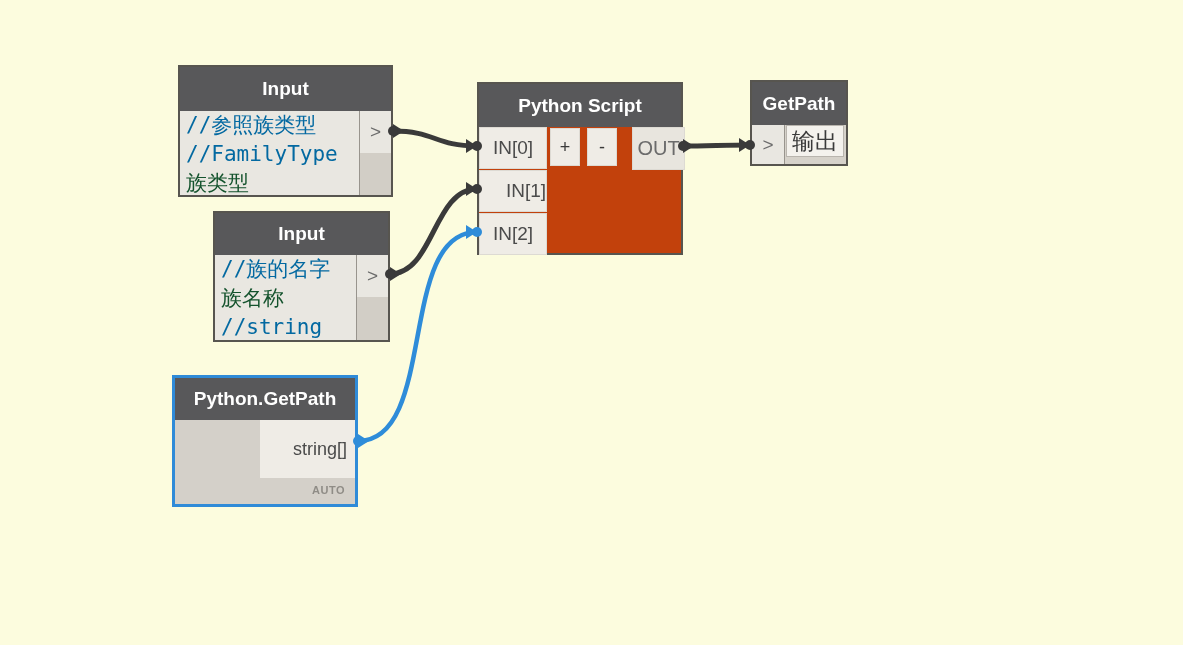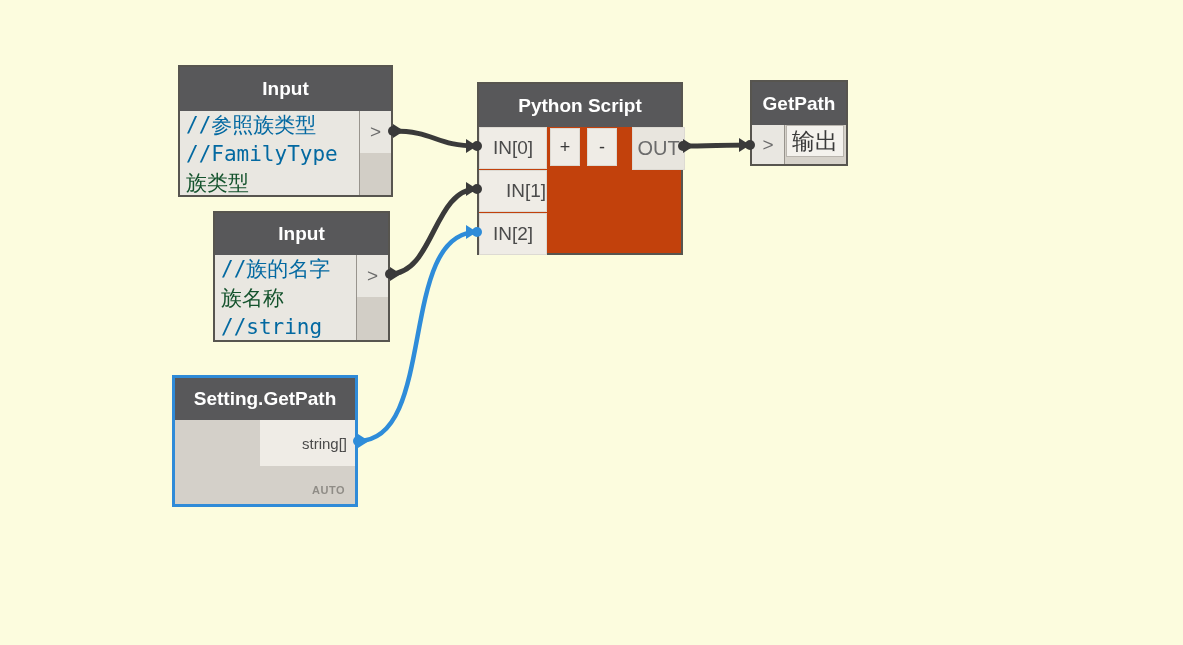--- a/index.html
+++ b/index.html
@@ -160,24 +160,24 @@
       <div style="flex:1;position:relative;">
         <div style="position:absolute;left:1px;top:0;right:2px;height:32px;background:#F4F2ED;border:1px solid #B9B5AE;box-sizing:border-box;display:flex;align-items:center;justify-content:center;font-size:23px;color:#3A3A3A;">
           <span>输出</span>
         </div>
       </div>
     </div>
   </div>
 
   <div class="node" style="left:172px;top:375px;width:186px;height:132px;border:3px solid #2F8BD8;">
     <div class="node-header" style="height:42px;">
-      <span>Setting.GetPath</span>
+      <span>Python.GetPath</span>
     </div>
     <div style="position:relative;height:84px;background:#D4D0C9;">
-      <div style="position:absolute;right:0;top:0;width:95px;height:46px;background:#EFECE6;display:flex;align-items:center;justify-content:flex-end;padding-right:8px;box-sizing:border-box;font-size:15px;color:#4A4A4A;">
+      <div style="position:absolute;right:0;top:0;width:95px;height:58px;background:#EFECE6;display:flex;align-items:center;justify-content:flex-end;padding-right:8px;box-sizing:border-box;font-size:18px;color:#4A4A4A;">
         <span>string[]</span>
       </div>
       <div style="position:absolute;right:10px;bottom:8px;font-size:11px;font-weight:bold;letter-spacing:0.5px;color:#8F8C86;margin-top:16px;">
         <span>AUTO</span>
       </div>
     </div>
   </div>
 
   <svg class="wires" width="1183" height="645" viewBox="0 0 1183 645">
 

